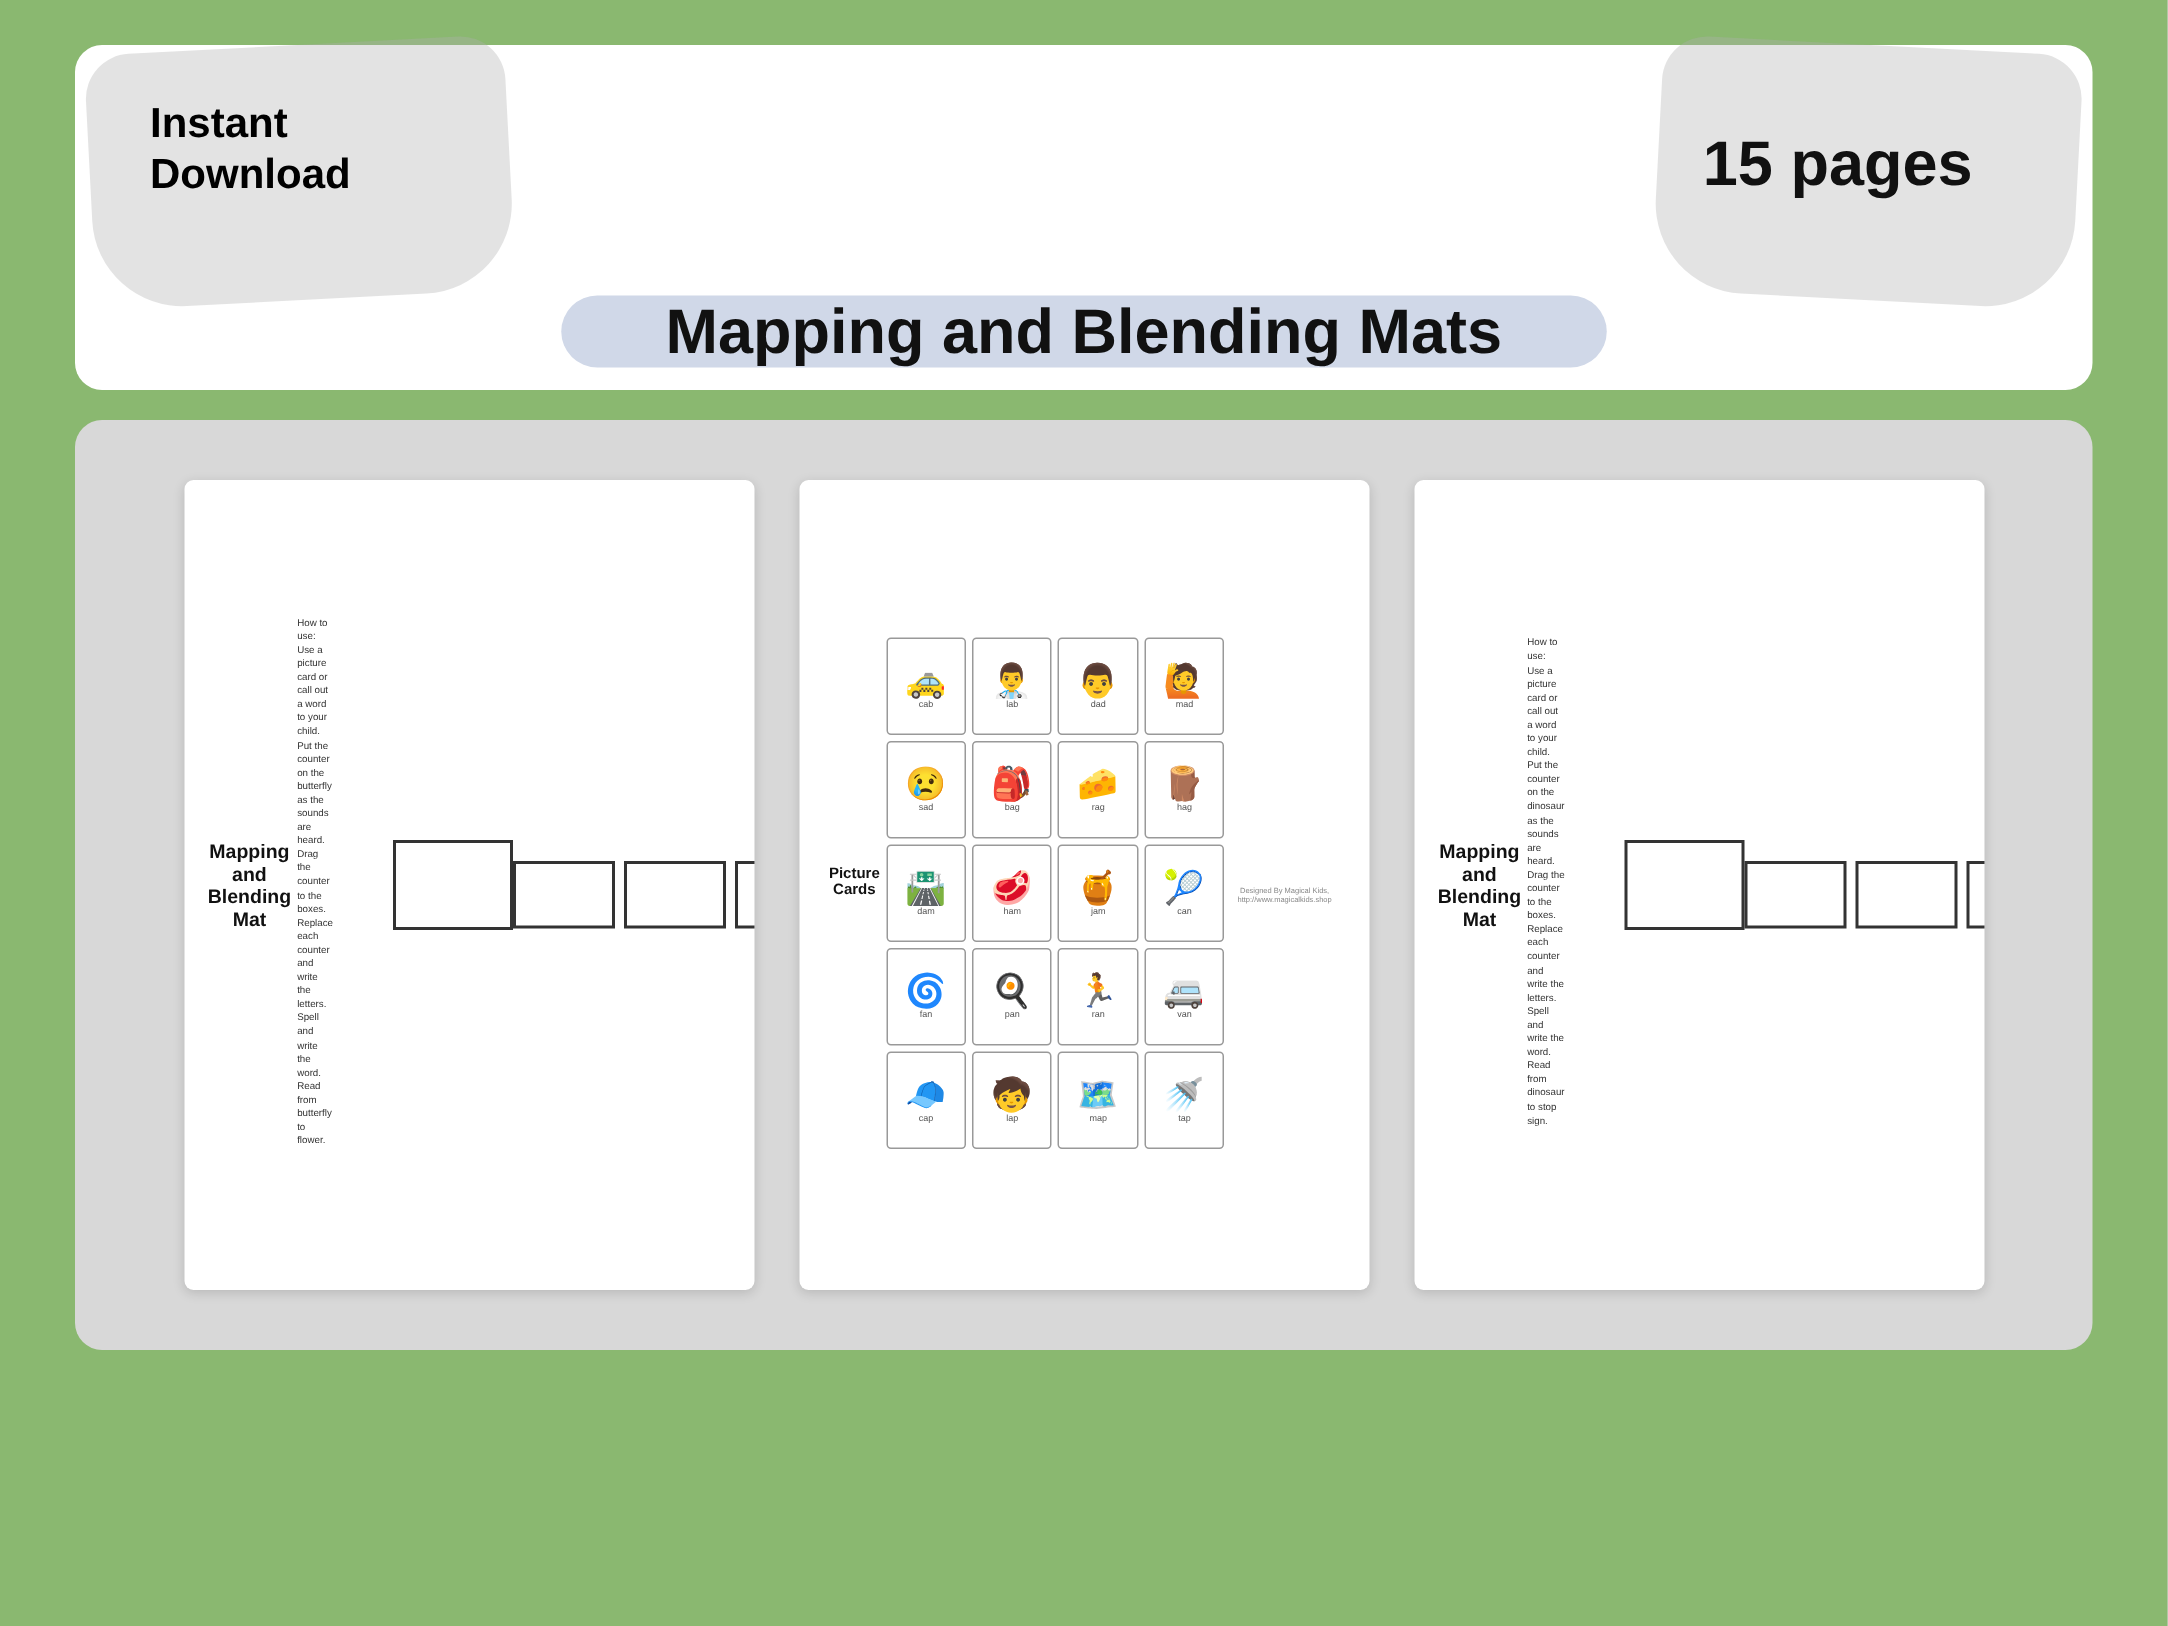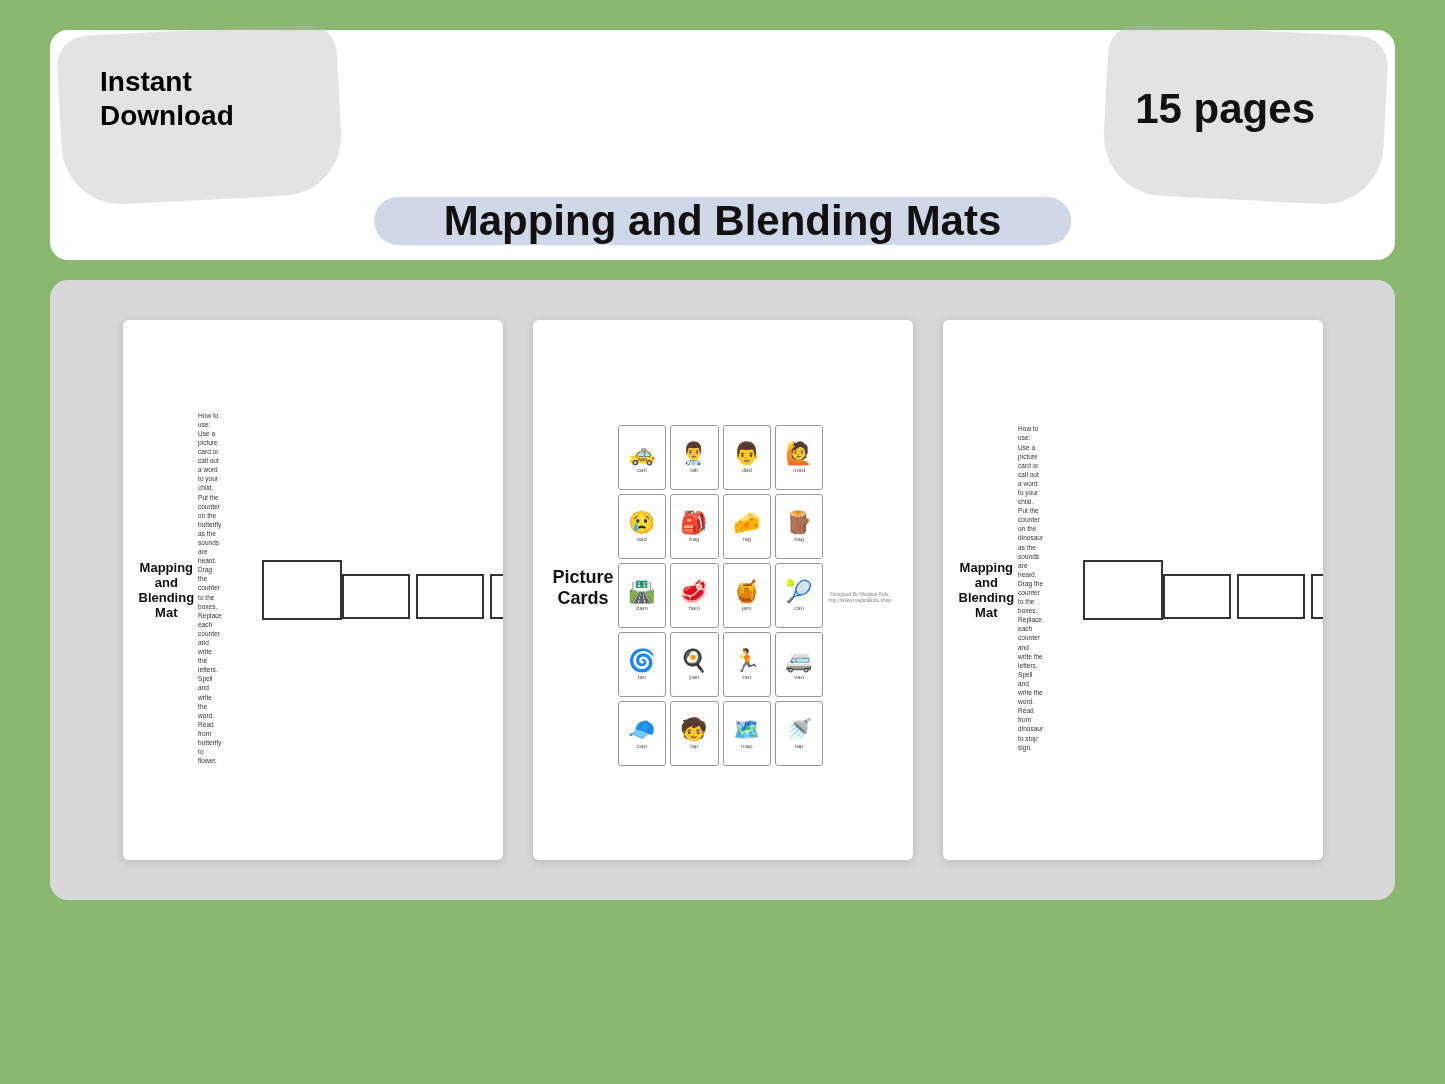--- a/index.html
+++ b/index.html
@@ -332,21 +332,21 @@
         <svg width="16" height="10" viewBox="0 0 16 10">
           <polygon points="0,0 16,5 0,10" fill="#555"></polygon>
         </svg>
         <span style="font-size:14px; color:#cc3333; margin-left:3px;">🌸</span>
       </div>
 
       <div class="credit-text">Designed By Magical Kids, http://www.magicalkids.shop</div>
     </div>
 
     <div class="worksheet-card">
-      <div class="card-title" style="font-size:18px; margin-bottom:8px;">Picture Cards</div>
+      <div class="card-title" style="font-size:10px; margin-bottom:8px;">Picture Cards</div>
 
       <div class="picture-grid">
 
         <div class="picture-cell">
           <span class="picture-cell-img">🚕</span>
           <span class="picture-cell-label">cab</span>
         </div>
         <div class="picture-cell">
           <span class="picture-cell-img">👨‍⚕️</span>
           <span class="picture-cell-label">lab</span>

